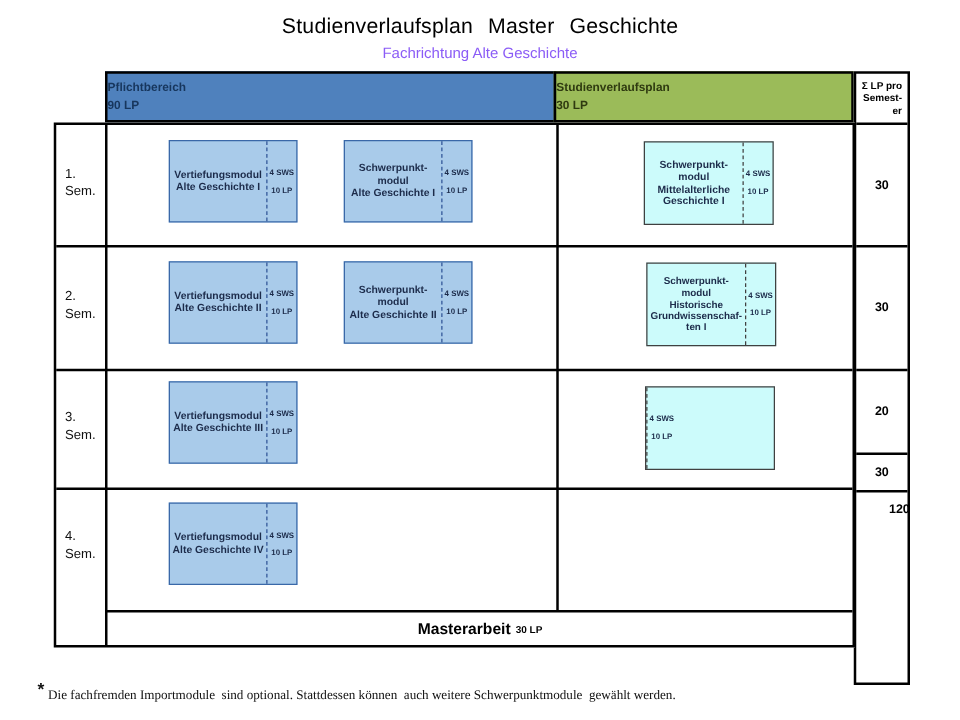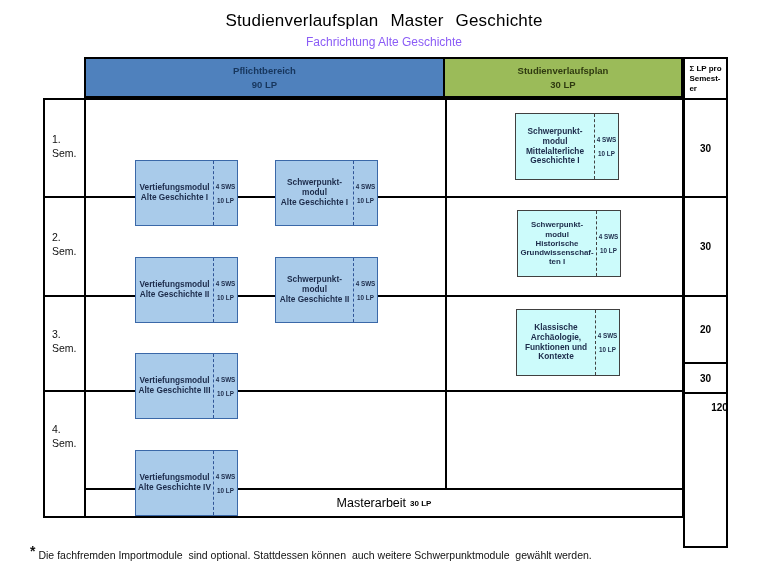--- a/index.html
+++ b/index.html
@@ -5,58 +5,58 @@
   html,body { margin:0; padding:0; background:#fff; }
   .canvas { position:relative; width:768px; height:576px; background:#ffffff;
             font-family:"Liberation Sans", sans-serif; color:#000; overflow:hidden; }
 
   .title { position:absolute; top:11px; left:0; width:768px; text-align:center;
            font-size:17px; color:#000000; word-spacing:7px; letter-spacing:0.2px; }
   .subtitle { position:absolute; top:35px; left:0; width:768px; text-align:center;
               font-size:12px; color:#8b5cf6; }
 
   .hdr { position:absolute; top:57px; height:41px; border:2px solid #000; box-sizing:border-box;
-         display:flex; flex-direction:column; align-items:center; justify-content:center;
+         display:flex; flex-direction:column; align-items:flex-start; justify-content:center;
          gap:3px; font-weight:bold; font-size:9.5px; text-align:center; }
   .hdr-pflicht { left:84px; width:361px; background:#4f81bd; color:#17365d; }
   .hdr-wahl    { left:443px; width:240px; background:#9bbb59; color:#2f3a10; }
 
   .sigma-col { position:absolute; left:683px; top:57px; width:45px; height:491px;
                border:2px solid #000; box-sizing:border-box; background:#fff; }
   .sigma-cell { box-sizing:border-box; display:flex; align-items:center; justify-content:center;
                 font-weight:bold; font-size:10px; }
   .sigma-cell.line { border-top:2px solid #000; }
-  .sigma-head { font-size:8px; line-height:1.25; text-align:left; white-space:pre-line; }
+  .sigma-head { font-size:8px; line-height:1.25; text-align:right; white-space:pre-line; }
 
   .body-box { position:absolute; left:43px; top:98px; width:641px; height:420px;
               border:2px solid #000; box-sizing:border-box; background:#fff; }
   .vline, .hline { position:absolute; background:#000; }
 
   .sem-label { position:absolute; left:0; width:39px; padding-left:7px; box-sizing:border-box;
                font-size:10.5px; line-height:1.32; white-space:pre-line; color:#111; }
 
   .mod { position:absolute; width:103px; height:66px; box-sizing:border-box; display:flex; }
-  .mod-blue { background:#a9cbea; border:1.5px solid #3a68a8;margin-top:48px; }
+  .mod-blue { background:#a9cbea; border:1.5px solid #3a68a8; }
   .mod-cyan { background:#ccfbfb; border:1.5px solid #404040; width:104px; height:67px; }
   .mod-name { flex:1; display:flex; align-items:center; justify-content:center; text-align:center;
               font-weight:bold; font-size:8.3px; line-height:1.18; white-space:pre-line;
               color:#1c2b4a; padding:1px; }
   .mod-side { width:23px; display:flex; flex-direction:column; align-items:center;
               justify-content:center; gap:7px; font-weight:bold; font-size:6.3px; color:#1c2b4a; }
   .mod-blue .mod-side { border-left:1px dashed #2f5496; }
   .mod-cyan .mod-side { border-left:1px dashed #404040; }
 
   .ma-row { position:absolute; left:41px; top:390px; width:596px; height:26px;
             display:flex; align-items:center; justify-content:center; }
-  .ma-label { font-weight:normal; font-size:12.5px; }
+  .ma-label { font-weight:bold; font-size:12.5px; }
   .ma-lp { font-weight:bold; font-size:8px; margin-left:4px; }
 
   .footnote { position:absolute; left:30px; top:543px; width:724px; font-size:10.5px; color:#111; }
   .fn-star { font-weight:bold; font-size:14px; vertical-align:3px; margin-right:3px; }
-  .fn-text { white-space:pre-wrap; }
+  .fn-text { white-space:pre-wrap;font-family:Liberation Serif, serif; }
 </style>
 </head>
 <body>
 
 <div class="canvas">
 
   <div class="title">Studienverlaufsplan Master Geschichte</div>
   <div class="subtitle">Fachrichtung Alte Geschichte</div>
 
   <div class="hdr hdr-pflicht">
@@ -156,24 +156,20 @@
 
     <div class="mod mod-blue" style="left:90px; top:205px;">
       <div class="mod-name">Vertiefungsmodul
 Alte Geschichte III</div>
       <div class="mod-side">
         <span>4 SWS</span>
         <span>10 LP</span>
       </div>
     </div>
     <div class="mod mod-cyan" style="left:471px; top:209px;">
-      <div class="mod-name">Klassische
-Archäologie,
-Funktionen und
-Kontexte</div>
       <div class="mod-side">
         <span>4 SWS</span>
         <span>10 LP</span>
       </div>
     </div>
 
     <div class="mod mod-blue" style="left:90px; top:302px;">
       <div class="mod-name">Vertiefungsmodul
 Alte Geschichte IV</div>
       <div class="mod-side">

